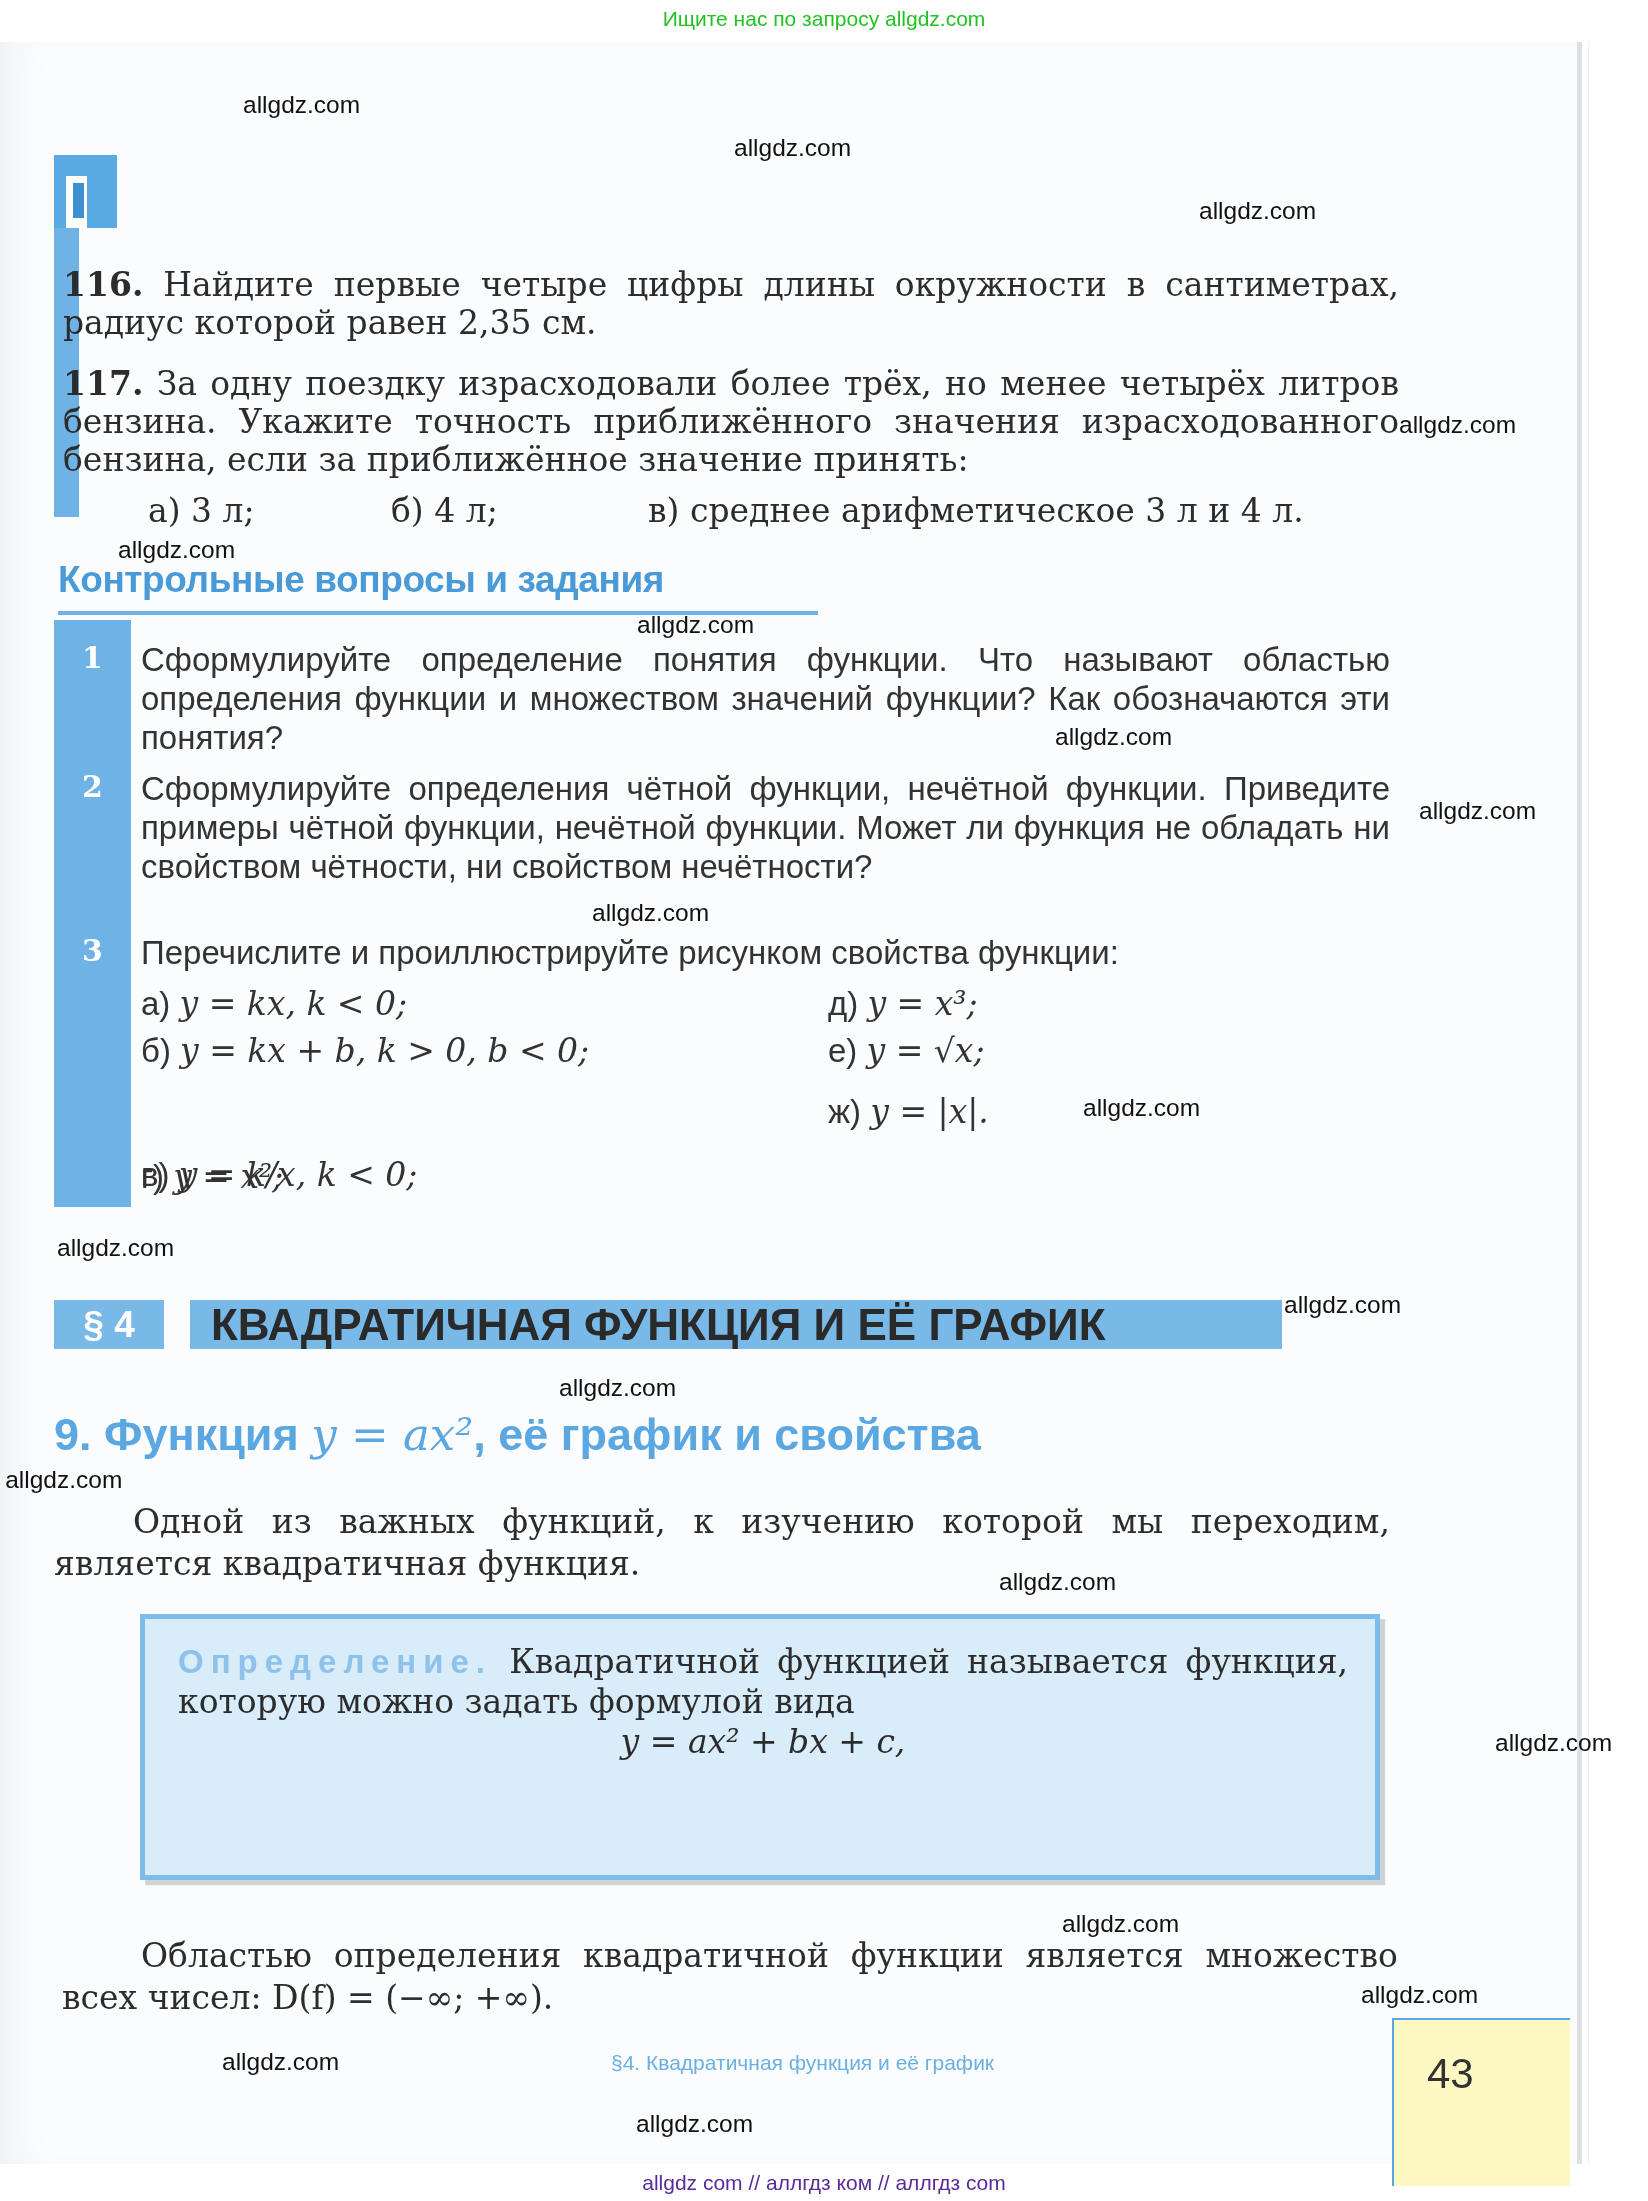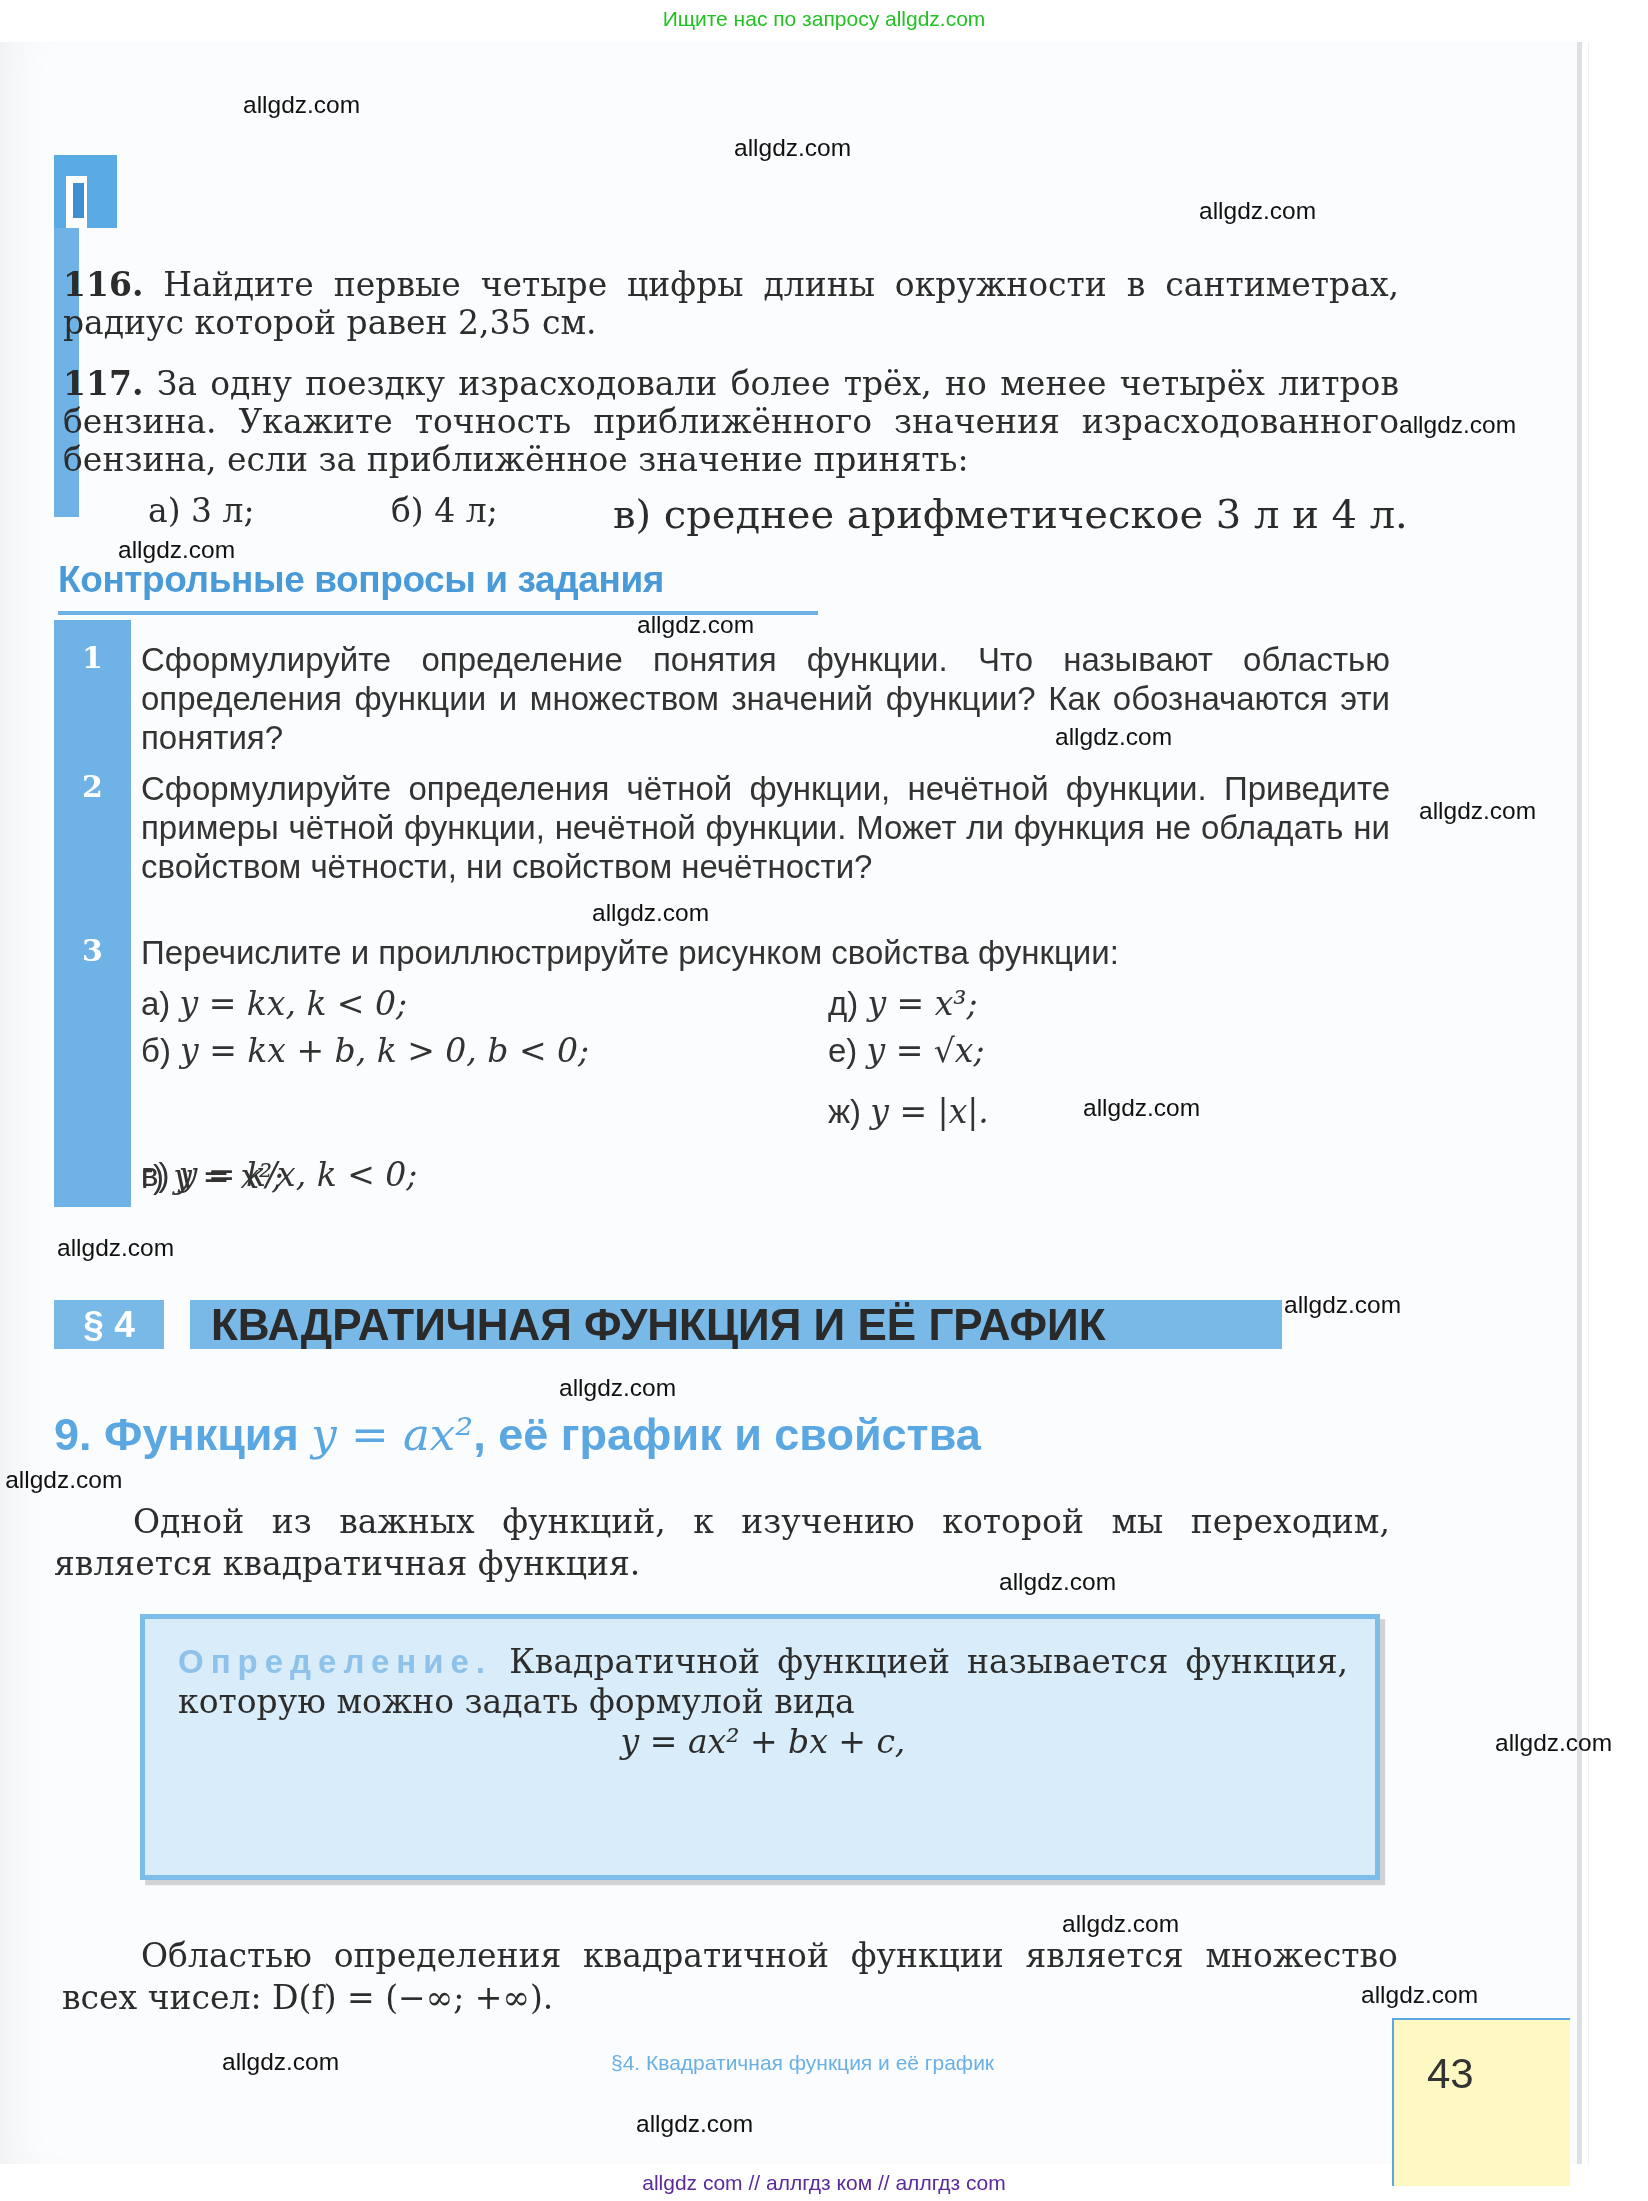--- a/index.html
+++ b/index.html
@@ -80,21 +80,21 @@
   <b>116.</b>
   <span>Найдите первые четыре цифры длины окружности в сантиметрах, радиус которой равен 2,35 см.</span>
 </div>
 
 <div class="prob" style="top:365px;">
   <b>117.</b>
   <span>За одну поездку израсходовали более трёх, но менее четырёх литров бензина. Укажите точность приближённого значения израсходованного бензина, если за приближённое значение принять:</span>
 </div>
 <div class="abs" style="left:148px; top:491px; font-size:33px; color:#2c2c2c;">а) 3 л;</div>
 <div class="abs" style="left:391px; top:491px; font-size:33px; color:#2c2c2c;">б) 4 л;</div>
-<div class="abs" style="left:613px; top:491px; font-size:40px; color:#2c2c2c;">в) среднее арифметическое 3 л и 4 л.</div>
+<div class="abs" style="left:648px; top:491px; font-size:33px; color:#2c2c2c;">в) среднее арифметическое 3 л и 4 л.</div>
 
 <div class="ctrl-title">Контрольные вопросы и задания</div>
 <div class="ctrl-line"></div>
 <div class="q-bar"></div>
 
 <div class="q-num" style="top:640px;">1</div>
 <div class="q-text" style="top:640px;">Сформулируйте определение понятия функции. Что называют областью определения функции и множеством значений функции? Как обозначаются эти понятия?</div>
 
 <div class="q-num" style="top:769px;">2</div>
 <div class="q-text" style="top:769px;">Сформулируйте определения чётной функции, нечётной функции. Приведите примеры чётной функции, нечётной функции. Может ли функция не обладать ни свойством чётности, ни свойством нечётности?</div>

